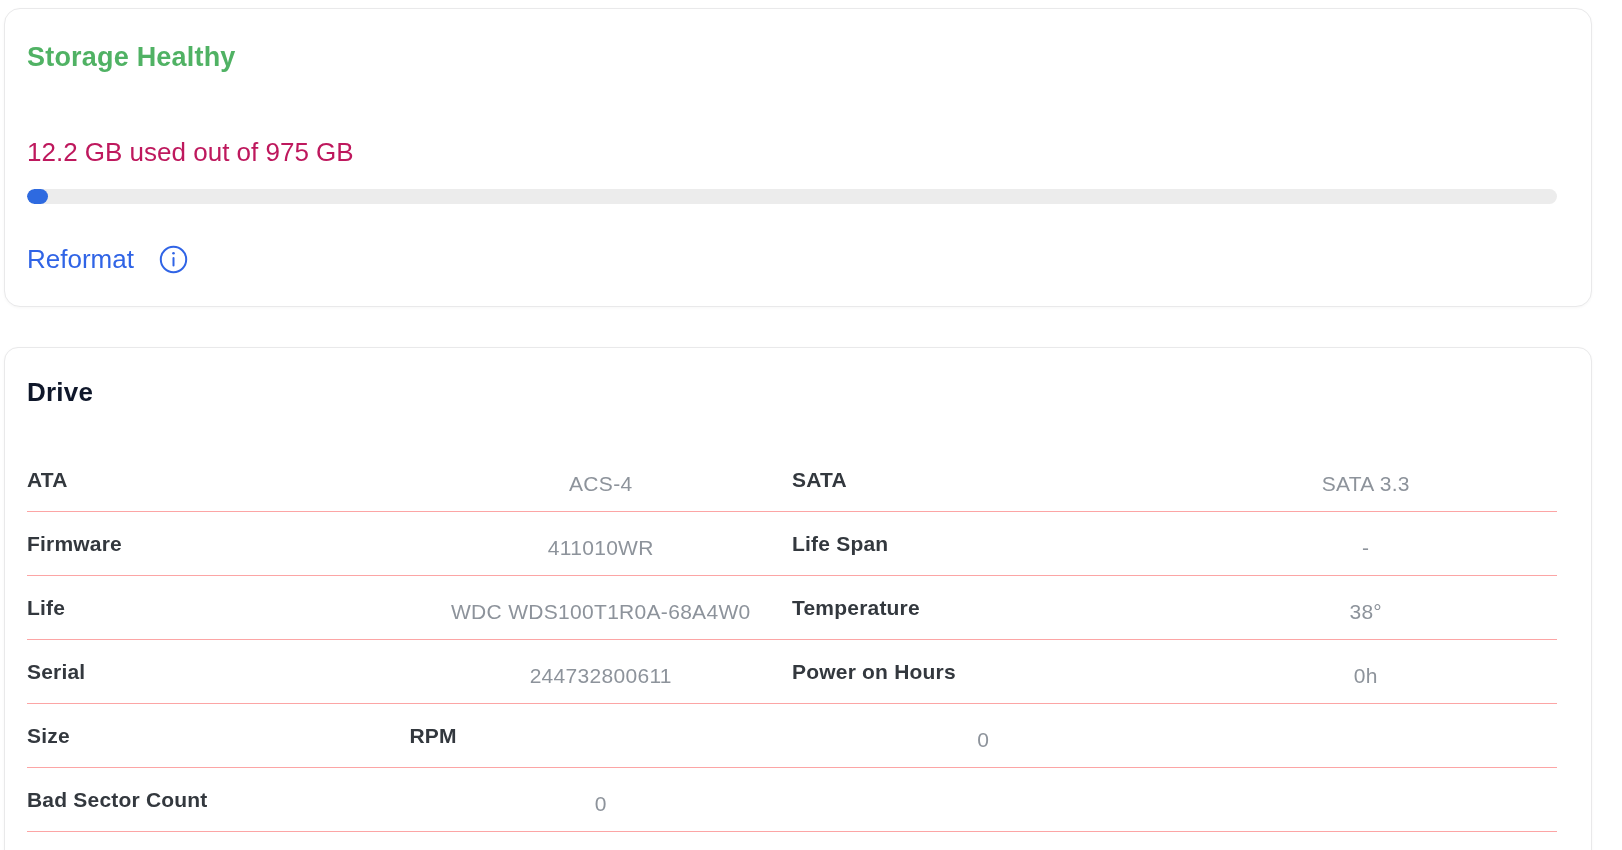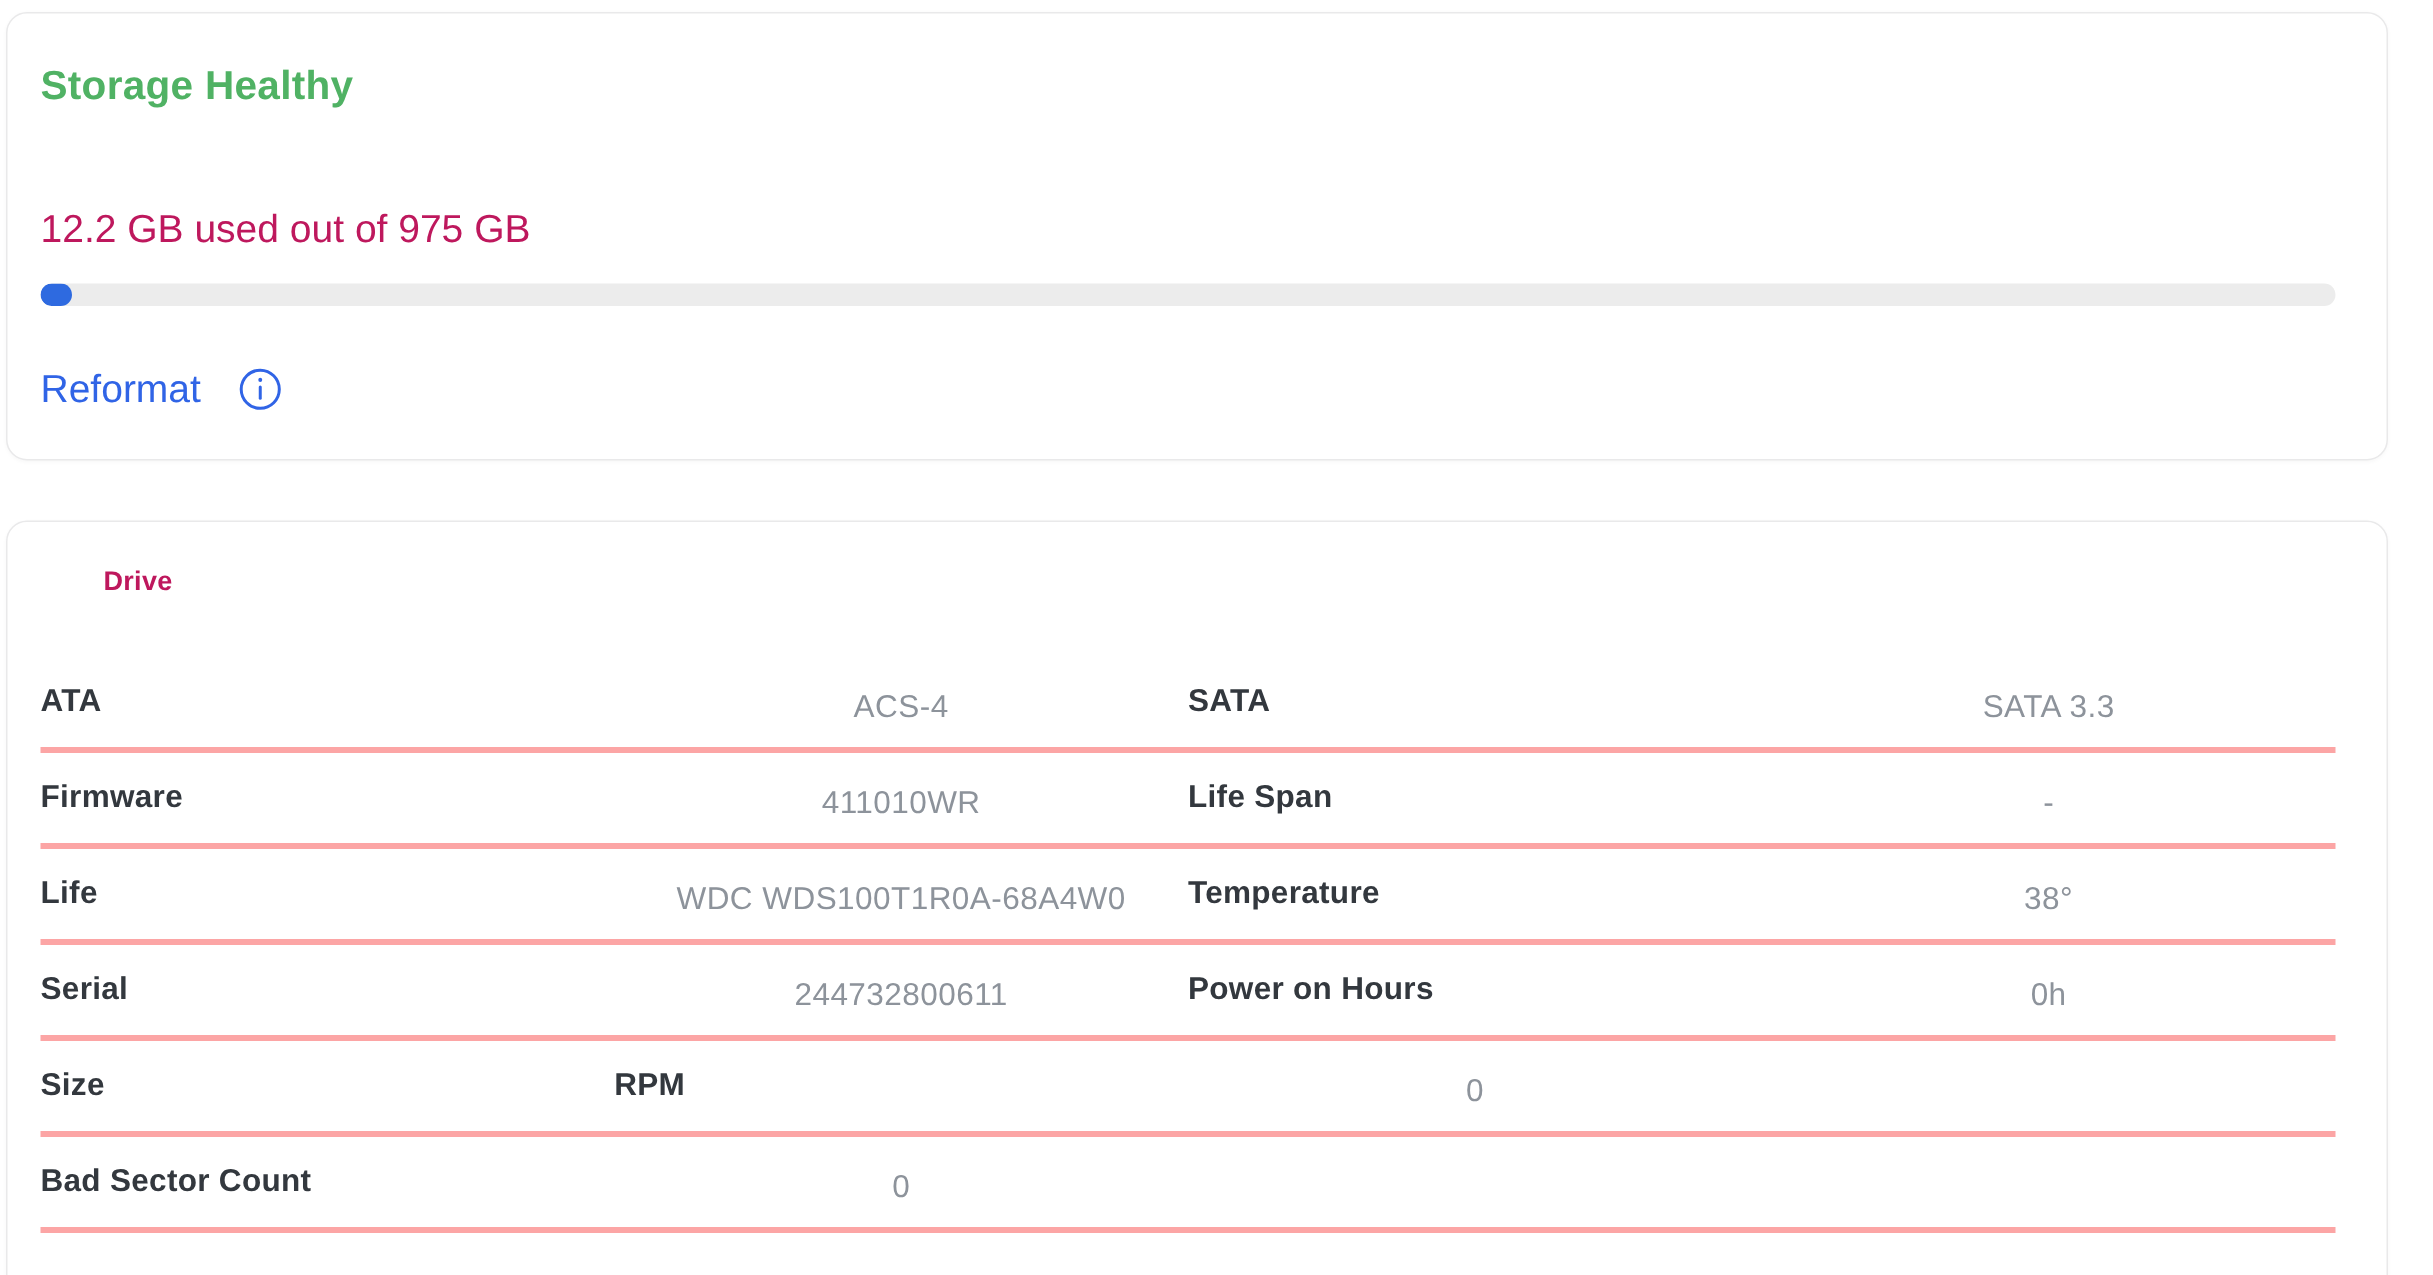--- a/index.html
+++ b/index.html
@@ -22,20 +22,21 @@
   }
   .card {
     background: #ffffff;
     border: 1px solid #e9e9ea;
     border-radius: 14px;
     box-shadow: 0 1px 3px rgba(0,0,0,0.035);
   }
   .card.storage {
     height: 299px;
     padding: 33px 34px 0 22px;
+    border-radius: 16px;
   }
   .card.drive {
     margin-top: 40px;
     height: 560px;
     padding: 29px 34px 0 22px;
   }
   .status-title {
     color: var(--green, #50b264);
     font-size: 27px;
     font-weight: bold;
@@ -73,35 +74,34 @@
     color: var(--link-blue, #3064e6);
     font-size: 26px;
   }
   .info-icon {
     width: 29px;
     height: 29px;
     display: inline-flex;
     color: var(--link-blue, #3064e6);
   }
   .drive-title {
-    color: #be185d;
-    font-size: 18px;
+    color: #0f172a;
+    font-size: 26px;
     font-weight: bold;
     letter-spacing: 0.2px;
-    margin-left: 42px;
   }
   .drive-table {
     margin-top: 40px;
   }
   .drive-row {
     display: grid;
     grid-template-columns: 25% 25% 25% 25%;
     align-items: center;
     height: 64px;
-    border-bottom: 4px solid #fca5a5;
+    border-bottom: 1px solid #fca5a5;
   }
   .cell-label {
     color: #33383e;
     font-size: 21px;
     font-weight: bold;
     letter-spacing: 0.2px;
   }
   .cell-value {
     color: #8d939b;
     font-size: 21px;

